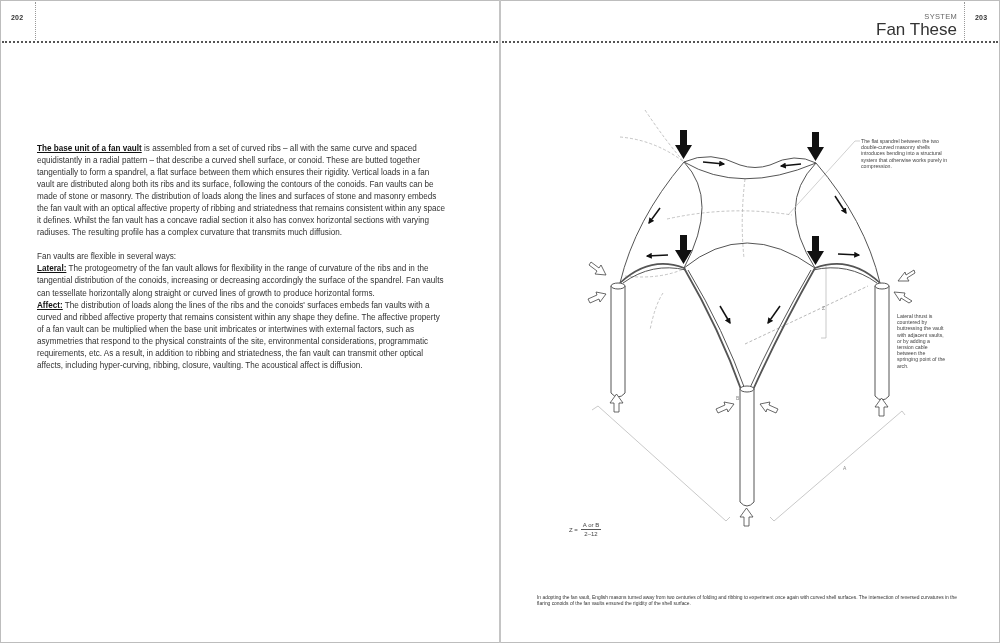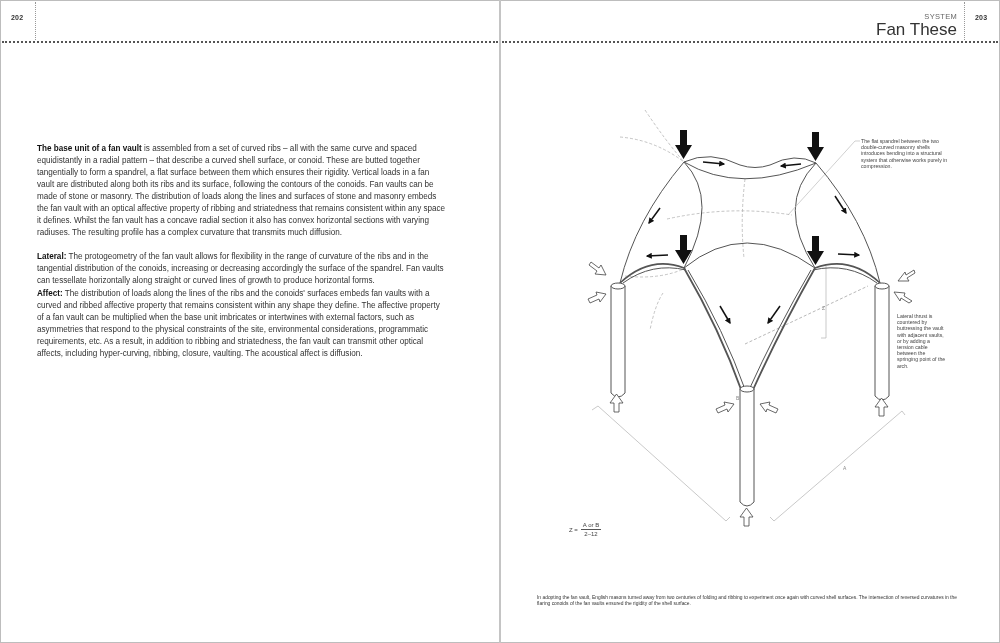--- a/index.html
+++ b/index.html
@@ -9,21 +9,21 @@
   .rule { position:absolute; top:41px; height:0; border-top:2px dotted #555; }
   .rule.left { left:2px; width:496px; }
   .rule.right { left:502px; width:496px; }
   .vdot { position:absolute; top:2px; height:38px; border-left:1px dotted #999; }
   .folio { position:absolute; top:14px; font-size:7px; font-weight:bold; color:#333; letter-spacing:0.2px; }
   .header-kicker { position:absolute; right:43px; top:12px; font-size:7.5px; color:#666; letter-spacing:0.3px; }
   .header-title { position:absolute; right:43px; top:20px; font-size:17px; color:#333; }
   .body-text { position:absolute; left:37px; top:143px; width:410px; font-size:8.15px; line-height:12.05px; color:#333; }
   .body-text p { margin:0; }
   .body-text .gap { height:12px; }
-  .body-text b { color:#111; }
+  .body-text b { color:#111;text-decoration:underline; }
   .note { position:absolute; font-size:5.2px; line-height:6.2px; color:#444; }
   .note.spandrel { left:861px; top:138px; width:90px; }
   .note.thrust { left:897px; top:313px; width:50px; }
   .caption { position:absolute; left:537px; top:595px; width:430px; font-size:4.9px; line-height:6.3px; color:#333; }
   .formula { position:absolute; left:569px; top:522px; font-size:6px; color:#444; display:flex; align-items:center; gap:3px; }
   .frac { display:inline-flex; flex-direction:column; align-items:center; }
   .frac .num { border-bottom:1px solid #555; padding:0 2px 1px 2px; }
   .frac .den { padding-top:1px; }
   svg.diagram { position:absolute; left:540px; top:95px; }
 </style>
@@ -38,20 +38,21 @@
 <div class="vdot" style="left:964px"></div>
 
 <div class="folio" style="left:11px">202</div>
 <div class="folio" style="left:975px">203</div>
 <div class="header-kicker">SYSTEM</div>
 <div class="header-title">Fan These</div>
 
 <div class="body-text">
   <p><b>The base unit of a fan vault</b><span> is assembled from a set of curved ribs – all with the same curve and spaced equidistantly in a radial pattern – that describe a curved shell surface, or conoid. These are butted together tangentially to form a spandrel, a flat surface between them which ensures their rigidity. Vertical loads in a fan vault are distributed along both its ribs and its surface, following the contours of the conoids. Fan vaults can be made of stone or masonry. The distribution of loads along the lines and surfaces of stone and masonry embeds the fan vault with an optical affective property of ribbing and striatedness that remains consistent within any space it defines. Whilst the fan vault has a concave radial section it also has convex horizontal sections with varying radiuses. The resulting profile has a complex curvature that transmits much diffusion.</span></p>
   <div class="gap"></div>
+  <p>Fan vaults are flexible in several ways:</p>
   <p><b>Lateral:</b><span> The protogeometry of the fan vault allows for flexibility in the range of curvature of the ribs and in the tangential distribution of the conoids, increasing or decreasing accordingly the surface of the spandrel. Fan vaults can tessellate horizontally along straight or curved lines of growth to produce horizontal forms.</span></p>
   <p><b>Affect:</b><span> The distribution of loads along the lines of the ribs and the conoids' surfaces embeds fan vaults with a curved and ribbed affective property that remains consistent within any shape they define. The affective property of a fan vault can be multiplied when the base unit imbricates or intertwines with external factors, such as asymmetries that respond to the physical constraints of the site, environmental considerations, programmatic requirements, etc. As a result, in addition to ribbing and striatedness, the fan vault can transmit other optical affects, including hyper-curving, ribbing, closure, vaulting. The acoustical affect is diffusion.</span></p>
 </div>
 
 <svg class="diagram" width="420" height="450" viewBox="540 95 420 450">
   <defs>
     <marker id="ah" viewBox="0 0 10 10" refX="8" refY="5" markerWidth="4" markerHeight="4" orient="auto">
       <path d="M0,0 L10,5 L0,10 z" fill="#111"></path>
     </marker>
   </defs>

